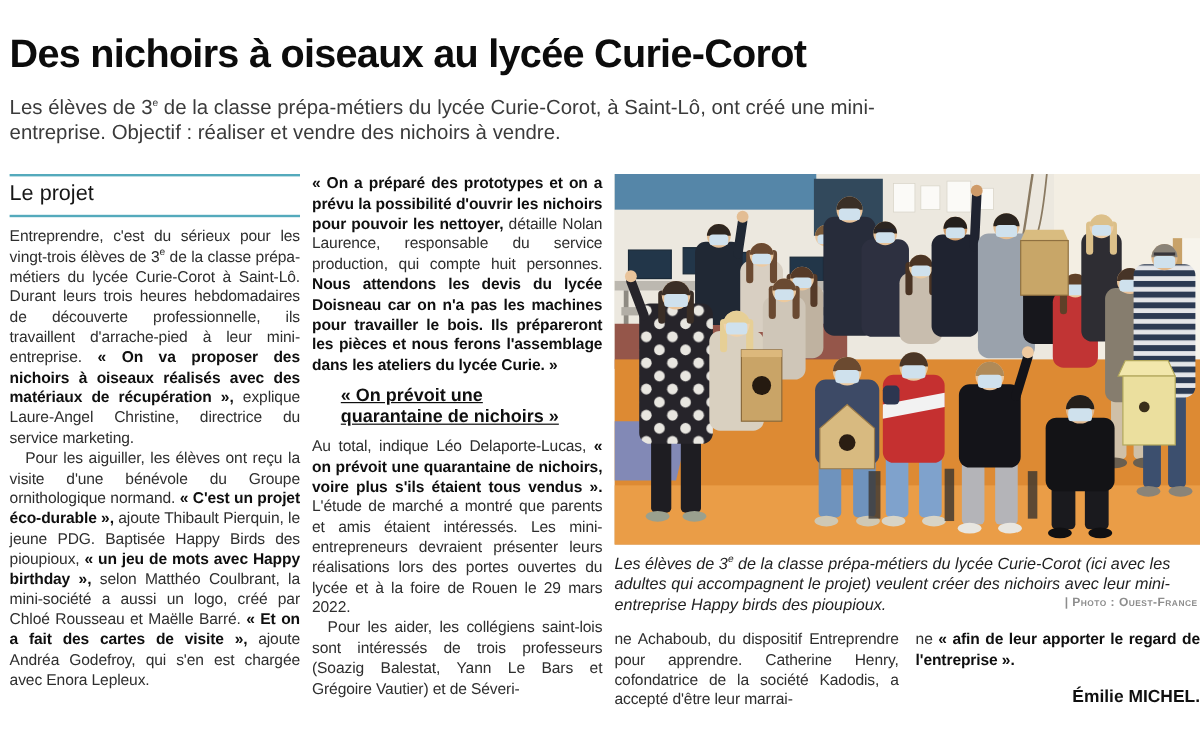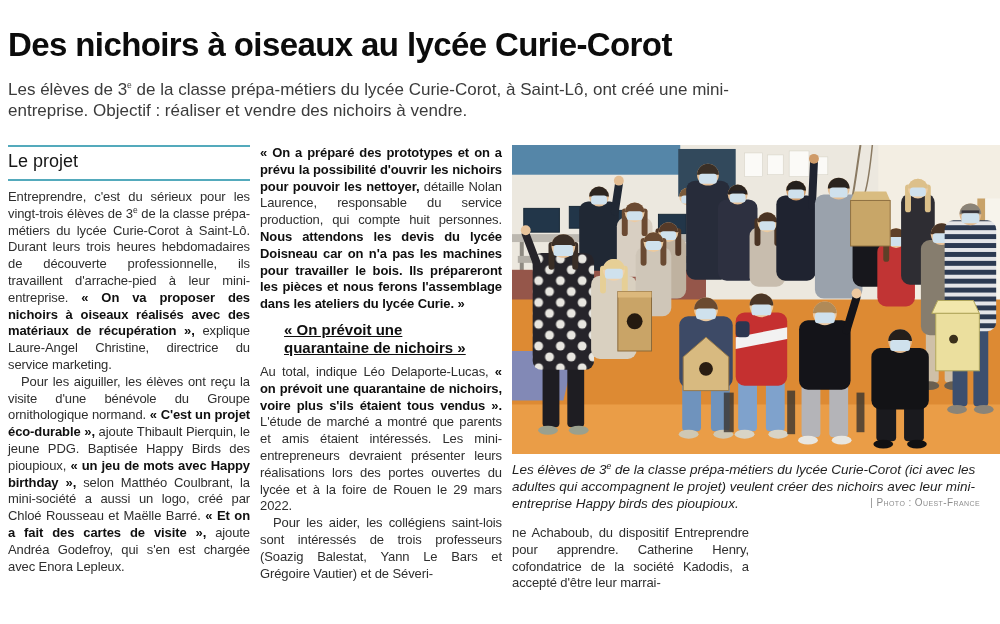--- a/index.html
+++ b/index.html
@@ -15,22 +15,22 @@
   p.body{font-size:13px;line-height:16.8px;letter-spacing:-0.1px;text-align:justify;color:#2e2e2e;}
   p.body.indent{text-indent:13px;}
   .b{font-weight:700;color:#0f0f0f;}
   sup{font-size:8.5px;vertical-align:super;line-height:0;}
   .crosshead{font-weight:700;font-size:15px;line-height:18px;color:#0f0f0f;
              padding-left:24px;margin:8px 0 7px;max-width:215px;text-decoration:underline;}
   .photo-block{width:488px;flex:0 0 auto;}
   .photo-frame{width:488px;height:309px;overflow:hidden;background:#ece8df;}
   .caption{position:relative;margin-top:7px;font-size:13.5px;line-height:17px;
            font-style:italic;color:#1f1f1f;}
-  .credit{position:absolute;right:20px;bottom:1px;font-style:normal;font-variant:small-caps;
-          font-size:10px;letter-spacing:.4px;color:#8d8d8d;}
+  .credit{position:absolute;right:2px;bottom:1px;font-style:normal;font-variant:small-caps;
+          font-size:10px;letter-spacing:.4px;color:#8d8d8d;font-weight:bold;}
   .below-cols{display:flex;gap:14px;margin-top:13px;}
   .below-cols .c3{width:237px;flex:0 0 auto;}
   .below-cols .c4{flex:1;}
   .byline{text-align:right;font-weight:700;font-size:14.5px;color:#101010;margin-top:14px;}
 </style>
 </head>
 <body>
 
 <div class="page">
 
@@ -305,17 +305,21 @@
         </svg>
       </div>
 
       <p class="caption">
         <span><span>Les élèves de 3</span><sup>e</sup><span> de la classe prépa-métiers du lycée Curie-Corot (ici avec les adultes qui accompagnent le projet) veulent créer des nichoirs avec leur mini-entreprise Happy birds des pioupioux.</span></span>
         <span class="credit">| Photo : Ouest-France</span>
       </p>
 
       <div class="below-cols">
         <p class="body c3"><span>ne Achaboub, du dispositif Entreprendre pour apprendre. Catherine Henry, cofondatrice de la société Kadodis, a accepté d'être leur marrai-</span></p>
+        <div class="c4">
+          <p class="body"><span>ne </span><span class="b">« afin de leur apporter le regard de l'entreprise ».</span></p>
+          <p class="byline">Émilie MICHEL.</p>
+        </div>
       </div>
     </div>
 
   </div>
 </div>
 
 </body></html>

